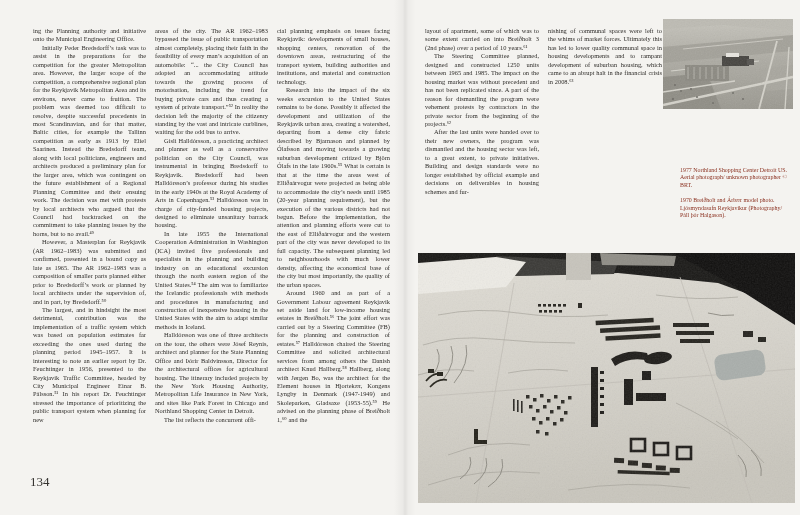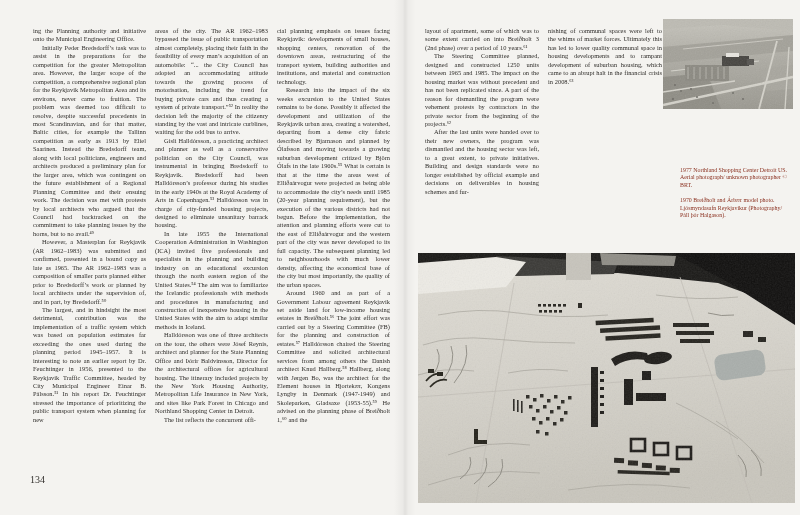--- a/index.html
+++ b/index.html
@@ -16,21 +16,21 @@
   .col{width:113px;overflow:hidden;}
   .col p{
     margin:0;text-align:justify;font-size:6.4px;line-height:8.45px;
     color:#2f2d2a;word-spacing:0.2px;
   }
   .col p + p{text-indent:9px;}
   #left-text{left:33px;top:27px;width:357px;height:450px;}
   #right-text{left:425px;top:27px;width:237px;height:230px;}
   #right-text .col{width:114px;}
   .page-number{
-    position:absolute;left:30px;top:474px;font-size:10px;color:#34322f;
+    position:absolute;left:30px;top:474px;font-size:13px;color:#34322f;
   }
   .photo{position:absolute;display:block;}
   #aerial-photo{left:663px;top:19px;}
   #model-photo{left:418px;top:253px;}
   #captions{
     position:absolute;left:680px;top:167px;width:112px;
   }
   .caption{
     margin:0 0 8px 0;font-size:5.9px;line-height:7.4px;text-align:left;
   }

